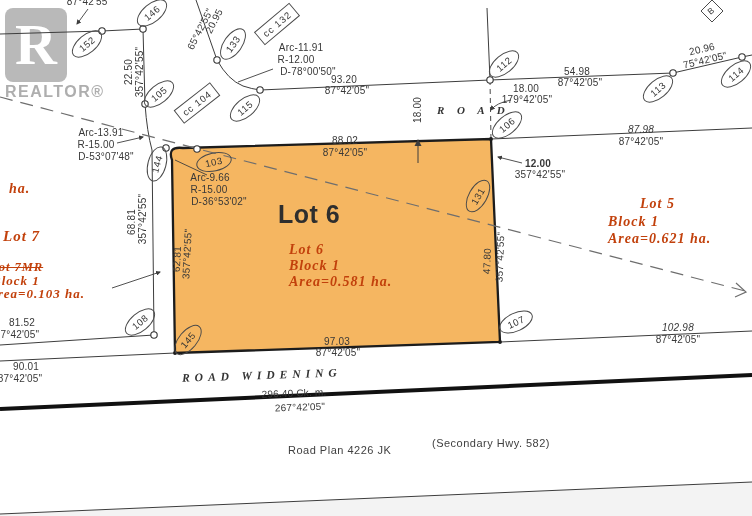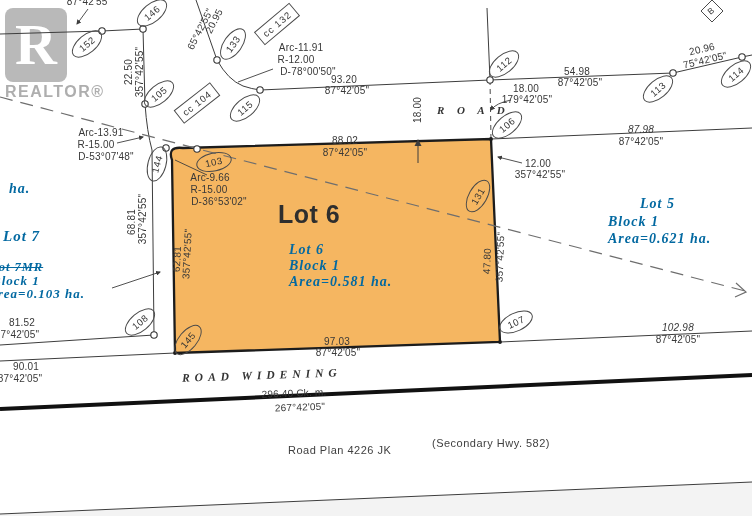--- a/index.html
+++ b/index.html
@@ -15,21 +15,21 @@
   
   .dim{position:absolute;z-index:3;white-space:nowrap;font-size:10px;color:#383838;letter-spacing:.2px;}
   .bubble{position:absolute;z-index:4;width:34px;height:17px;border:1px solid #4a4a4a;border-radius:50%;
           display:flex;align-items:center;justify-content:center;font-size:9.5px;color:#333;
           letter-spacing:.6px;background:transparent;}
   .boxtag{position:absolute;z-index:4;width:44px;height:15px;border:1px solid #4a4a4a;
           display:flex;align-items:center;justify-content:center;font-size:9.5px;color:#333;
           letter-spacing:1px;background:transparent;}
   
   .lotlbl{position:absolute;z-index:3;white-space:nowrap;font-family:"Liberation Serif",serif;
-          font-style:italic;font-weight:bold;color:#0369a1;font-size:14px;letter-spacing:1px;}
+          font-style:italic;font-weight:bold;color:#c2410c;font-size:14px;letter-spacing:1px;}
   .lot6-big{position:absolute;left:278px;top:200px;z-index:3;font-weight:bold;font-size:25px;
             color:#2e2e2e;letter-spacing:.5px;white-space:nowrap;}
   .l6-name{left:289px;top:242px;}
   .l6-block{left:289px;top:258px;}
   .l6-area{left:289px;top:274px;}
   .l5-name{left:608px;top:196px;margin-left:32px;}
   .l5-block{left:608px;top:214px;}
   .l5-area{left:608px;top:231px;}
   .l7-name{left:3px;top:228px;font-size:15px;}
   .l7-struck{left:-10px;top:260px;font-size:12.5px;text-decoration:line-through;}
@@ -159,21 +159,21 @@
     <div class="dim" style="left: 705px; top: 60px; transform: translate(-50%, -50%) rotate(-13deg);">75°42'05"</div>
     <div class="dim" style="left: 526px; top: 88px; transform: translate(-50%, -50%) rotate(0deg);">18.00</div>
     <div class="dim" style="left: 527px; top: 99px; transform: translate(-50%, -50%) rotate(0deg);">179°42'05"</div>
     <div class="dim" style="left: 417px; top: 110px; transform: translate(-50%, -50%) rotate(-90deg);">18.00</div>
     <div class="dim" style="left: 128px; top: 72px; transform: translate(-50%, -50%) rotate(-90deg);">22.50</div>
     <div class="dim" style="left: 139px; top: 72px; transform: translate(-50%, -50%) rotate(-90deg);">357°42'55"</div>
     <div class="dim" style="left: 345px; top: 140px; transform: translate(-50%, -50%) rotate(0deg);">88.02</div>
     <div class="dim" style="left: 345px; top: 152px; transform: translate(-50%, -50%) rotate(0deg);">87°42'05"</div>
     <div class="dim" style="left: 641px; top: 129px; transform: translate(-50%, -50%) rotate(0deg); font-style: italic;">87.98</div>
     <div class="dim" style="left: 641px; top: 141px; transform: translate(-50%, -50%) rotate(0deg);">87°42'05"</div>
-    <div class="dim" style="left: 538px; top: 163px; transform: translate(-50%, -50%) rotate(0deg);">12.00</div>
+    <div class="dim" style="left: 538px; top: 163px; transform: translate(-50%, -50%) rotate(0deg); font-weight: bold;">12.00</div>
     <div class="dim" style="left: 540px; top: 174px; transform: translate(-50%, -50%) rotate(0deg);">357°42'55"</div>
     <div class="dim" style="left: 101px; top: 132px; transform: translate(-50%, -50%) rotate(0deg);">Arc-13.91</div>
     <div class="dim" style="left: 96px; top: 144px; transform: translate(-50%, -50%) rotate(0deg);">R-15.00</div>
     <div class="dim" style="left: 106px; top: 156px; transform: translate(-50%, -50%) rotate(0deg);">D-53°07'48"</div>
     <div class="dim" style="left: 210px; top: 177px; transform: translate(-50%, -50%) rotate(0deg);">Arc-9.66</div>
     <div class="dim" style="left: 209px; top: 189px; transform: translate(-50%, -50%) rotate(0deg);">R-15.00</div>
     <div class="dim" style="left: 219px; top: 201px; transform: translate(-50%, -50%) rotate(0deg);">D-36°53'02"</div>
     <div class="dim" style="left: 131px; top: 222px; transform: translate(-50%, -50%) rotate(-90deg);">68.81</div>
     <div class="dim" style="left: 142px; top: 219px; transform: translate(-50%, -50%) rotate(-90deg);">357°42'55"</div>
     <div class="dim" style="left: 177px; top: 259px; transform: translate(-50%, -50%) rotate(-87deg);">62.81</div>

